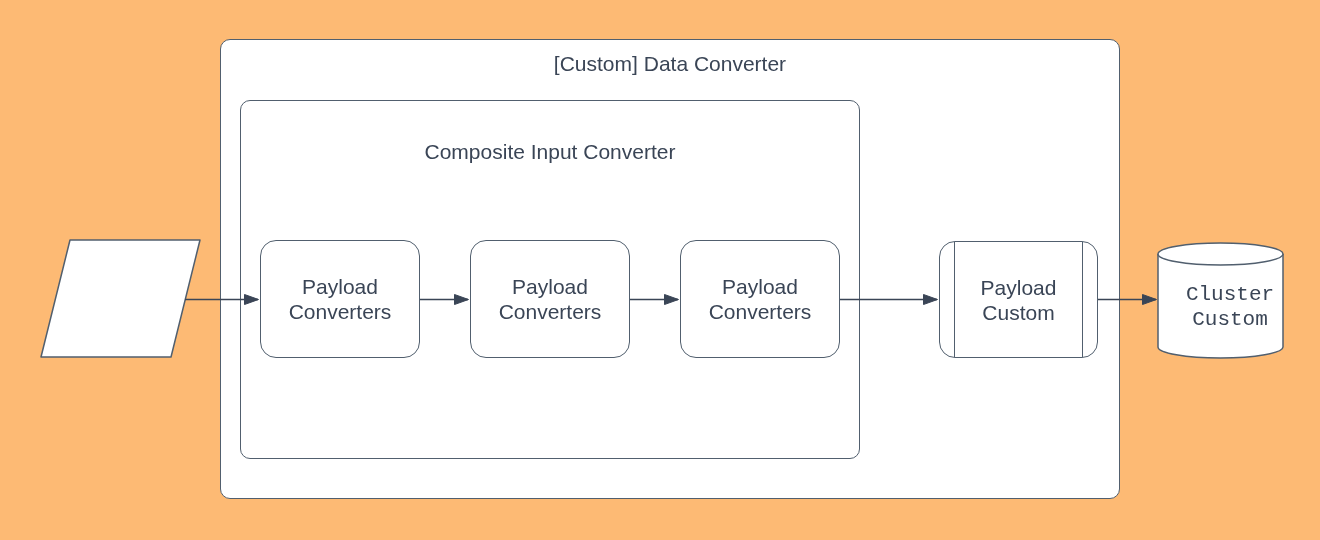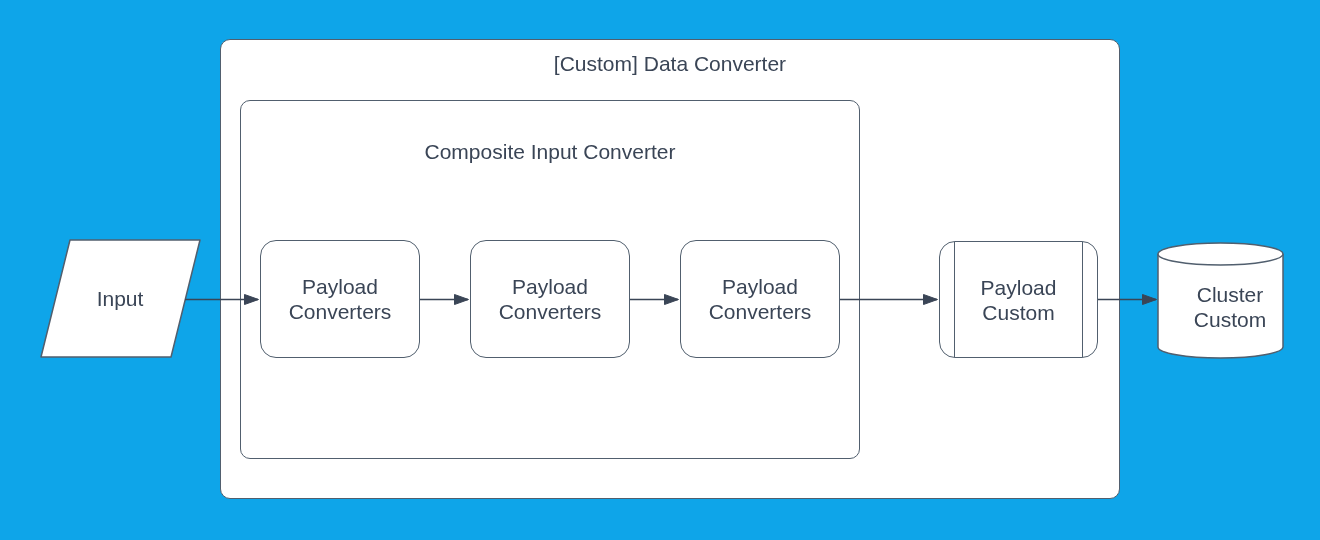--- a/index.html
+++ b/index.html
@@ -4,21 +4,21 @@
 <style>
   html, body {
     margin: 0;
     padding: 0;
     background: #ffffff;
   }
   .canvas {
     position: relative;
     width: 1320px;
     height: 540px;
-    background: #0ea5e9;
+    background: #fdba74;
     font-family: "Liberation Sans", sans-serif;
     color: #3a4556;
     overflow: hidden;
   }
   .container-box {
     position: absolute;
     box-sizing: border-box;
     border: 1.5px solid #515f6e;
     border-radius: 10px;
     background: #ffffff;
@@ -112,27 +112,22 @@
       <span>Custom</span>
     </div>
   </div>
 
   <svg class="shape-layer" width="1320" height="540" viewBox="0 0 1320 540">
     <polygon points="70,240 200,240 171,357 41,357" fill="#ffffff" stroke="#515f6e" stroke-width="1.5" stroke-linejoin="round"></polygon>
     <path d="M1158 254 V347 A62.5 11 0 0 0 1283 347 V254" fill="#ffffff" stroke="#515f6e" stroke-width="1.5"></path>
     <ellipse cx="1220.5" cy="254" rx="62.5" ry="11" fill="#ffffff" stroke="#515f6e" stroke-width="1.5"></ellipse>
   </svg>
 
-  <div class="float-label" style="left:55px; top:240px; width:130px; height:117px;">
-    <div class="node-label">
-      <span>Input</span>
-    </div>
-  </div>
 
-  <div class="float-label" style="left:1158px; top:252px; width:144px; height:110px;">
+  <div class="float-label" style="left:1158px; top:252px; width:144px; height:110px;font-family:Liberation Mono, monospace;">
     <div class="node-label">
       <span>Cluster</span>
       <span>Custom</span>
     </div>
   </div>
 
   <svg class="edge-layer" width="1320" height="540" viewBox="0 0 1320 540">
     <defs>
       <marker id="arrowhead" markerUnits="userSpaceOnUse" markerWidth="16" markerHeight="12" refX="14.5" refY="6" orient="auto">
         <path d="M1 1 L15 6 L1 11 Z" fill="#3a4556" stroke="#3a4556" stroke-width="1"></path>

